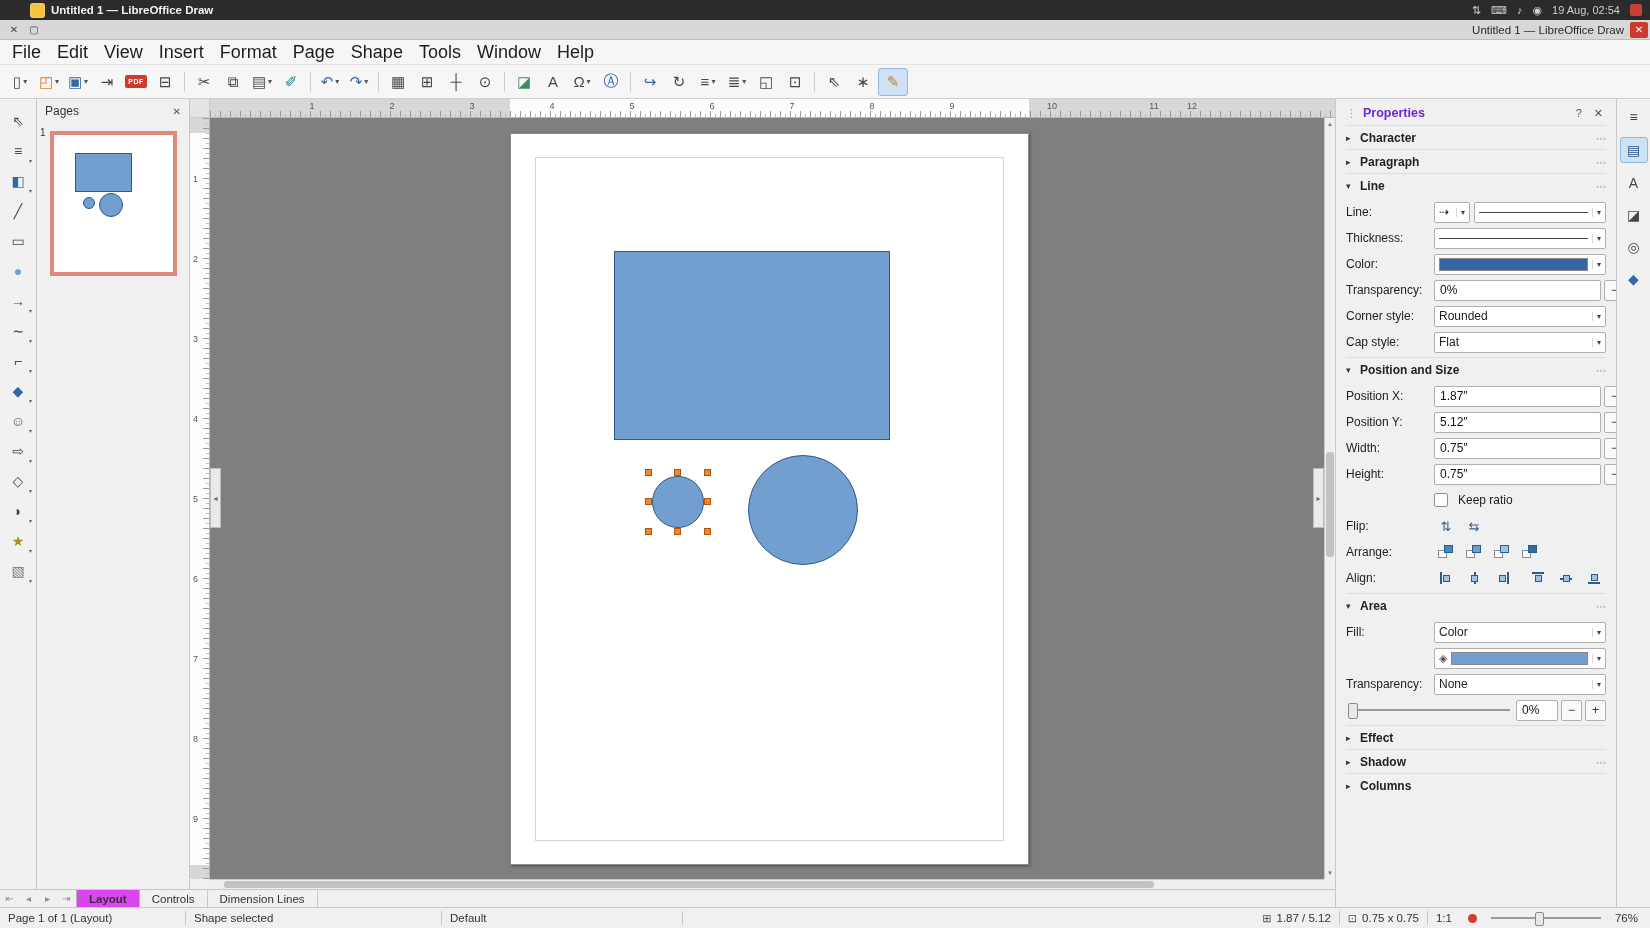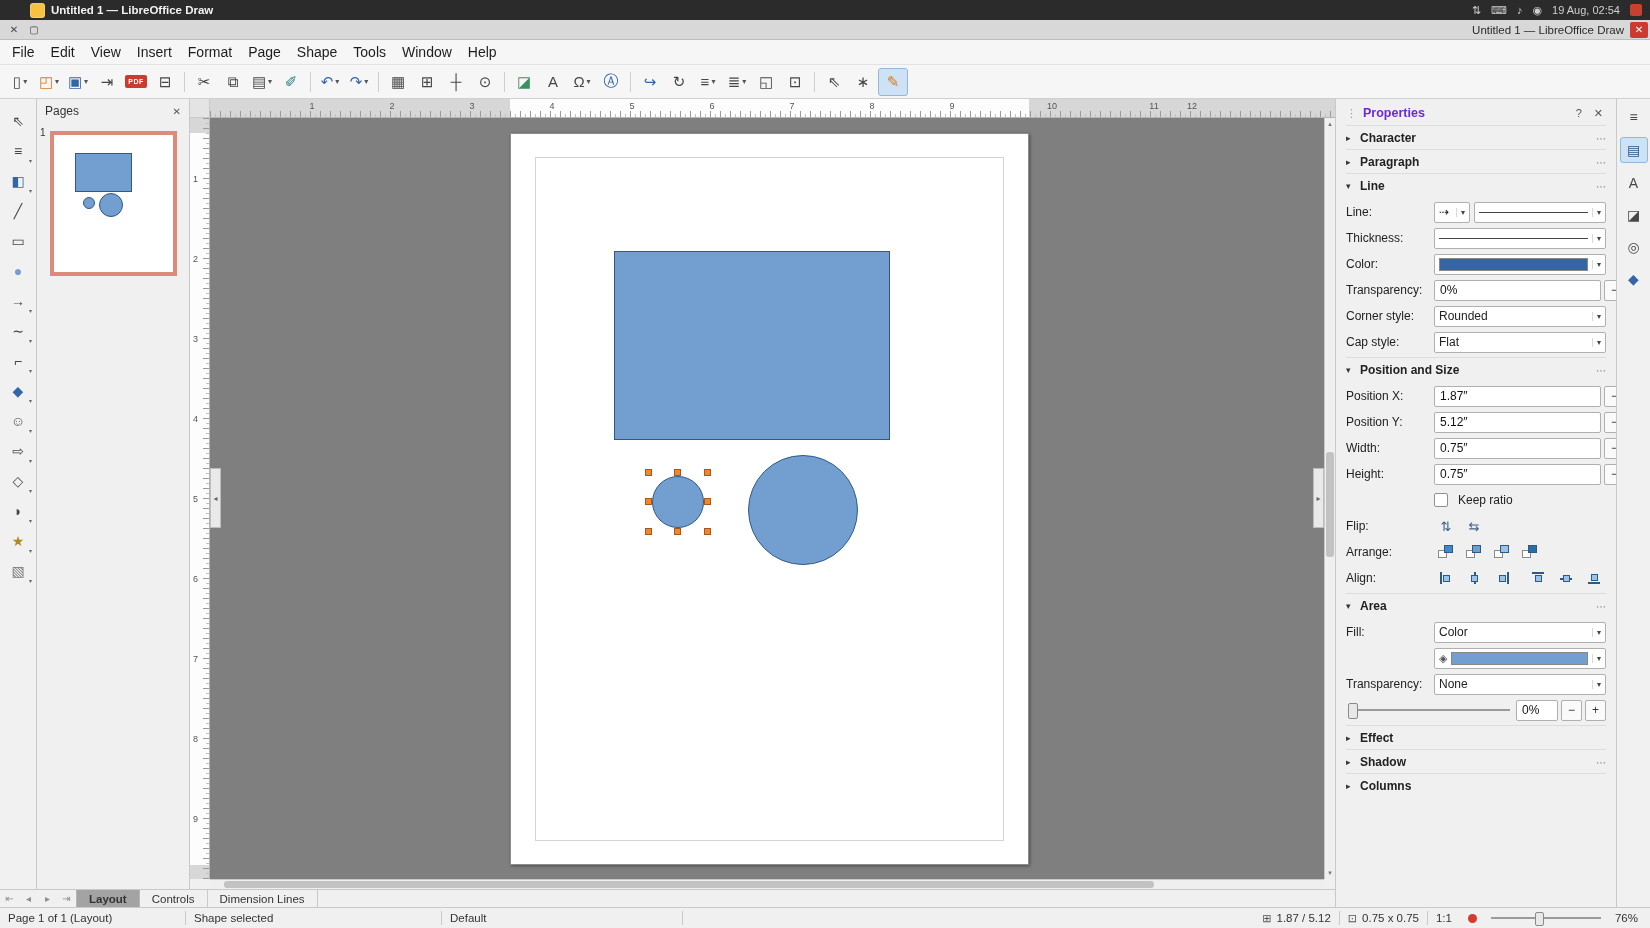--- a/index.html
+++ b/index.html
@@ -20,21 +20,21 @@
   
   #titlebar{left:0;top:20px;width:1650px;height:20px;background:#d8d8d8;border-bottom:1px solid #bdbdbd;
             display:flex;align-items:center;padding:0 0 0 6px;box-sizing:border-box;color:#333}
   .winbtn{width:16px;height:14px;display:flex;align-items:center;justify-content:center;font-size:10px;color:#444;margin-right:4px}
   .tb-title{margin-left:auto;margin-right:6px;font-size:11.5px;color:#2a2a2a}
   .win-close{width:18px;height:16px;background:#cc3b30;color:#fff;display:flex;align-items:center;justify-content:center;
              font-size:10px;border-radius:2px;margin-right:2px}
   
   #menubar{left:0;top:40px;width:1650px;height:25px;background:#f6f6f6;display:flex;align-items:center;
            padding:0 4px;box-sizing:border-box;border-bottom:1px solid #e3e3e3}
-  .menu-item{padding:3px 8px;font-size:14px;color:#1d1d1d;border-radius:2px}
+  .menu-item{padding:3px 8px;font-size:18px;color:#1d1d1d;border-radius:2px}
   
   #toolbar{left:0;top:65px;width:1650px;height:34px;background:#f6f6f6;border-bottom:1px solid #cfcfcf;
            display:flex;align-items:center;padding:0 6px;box-sizing:border-box;gap:1px}
   .tbtn{height:26px;min-width:24px;display:flex;align-items:center;justify-content:center;border-radius:3px;
         padding:0 2px;font-size:15px;color:#474747;position:relative}
   .tbtn.active{background:#cde2f5;border:1px solid #92b7d8}
   .tbtn .tcaret{font-size:8px;color:#555;margin-left:2px}
   .tsep{width:1px;height:20px;background:#cfcfcf;margin:0 4px}
   .pdf-chip{background:#cc3b30;color:#fff;font-size:7px;font-weight:bold;border-radius:2px;padding:3px 3px;letter-spacing:.5px}
   .c-blue{color:#3465a4}.c-green{color:#3d8e63}.c-orange{color:#d87a1c}.c-teal{color:#2a7f8a}
@@ -141,21 +141,21 @@
              box-sizing:border-box;display:flex;flex-direction:column;align-items:center;padding-top:6px;gap:8px}
   .deck{width:26px;height:24px;display:flex;align-items:center;justify-content:center;font-size:14px;color:#474747;border-radius:3px}
   .deck.active{background:#cde2f5;border:1px solid #92b7d8;color:#2e5a87}
   .d-shapes{color:#3465a4}
   
   #tabbar{left:0;top:889px;width:1335px;height:18px;background:#f0f0f0;border-top:1px solid #c9c9c9;
           display:flex;align-items:stretch;box-sizing:border-box}
   .navbtn{width:19px;display:flex;align-items:center;justify-content:center;color:#8f8f8f;font-size:10px}
   .tab{display:flex;align-items:center;padding:0 12px;font-size:11.5px;color:#333;border-right:1px solid #c9c9c9}
   .tab.first{border-left:1px solid #c9c9c9}
-  .tab.active{background:#a3a3a3;font-weight:bold;border-right:1px solid #b5b5b5;border-left:1px solid #b5b5b5}
+  .tab.active{background:#d946ef;font-weight:bold;border-right:1px solid #b5b5b5;border-left:1px solid #b5b5b5}
   
   #statusbar{left:0;top:907px;width:1650px;height:21px;background:#f0f0f0;border-top:1px solid #c9c9c9;
              display:flex;align-items:center;box-sizing:border-box;font-size:11.5px;color:#333}
   .sz{display:flex;align-items:center;padding:0 8px;height:100%;box-sizing:border-box;gap:5px;white-space:nowrap}
   .ssep{width:1px;height:14px;background:#c9c9c9}
   .sicon{font-size:11px;color:#555}
   .mod-dot{width:9px;height:9px;border-radius:50%;background:#d23c2e}
   .zslider{width:110px;height:2px;background:#9a9a9a;position:relative;margin:0 6px}
   .zthumb{position:absolute;left:44px;top:-5px;width:7px;height:12px;background:#e8e8e8;border:1px solid #8a8a8a;border-radius:2px}
 </style>

